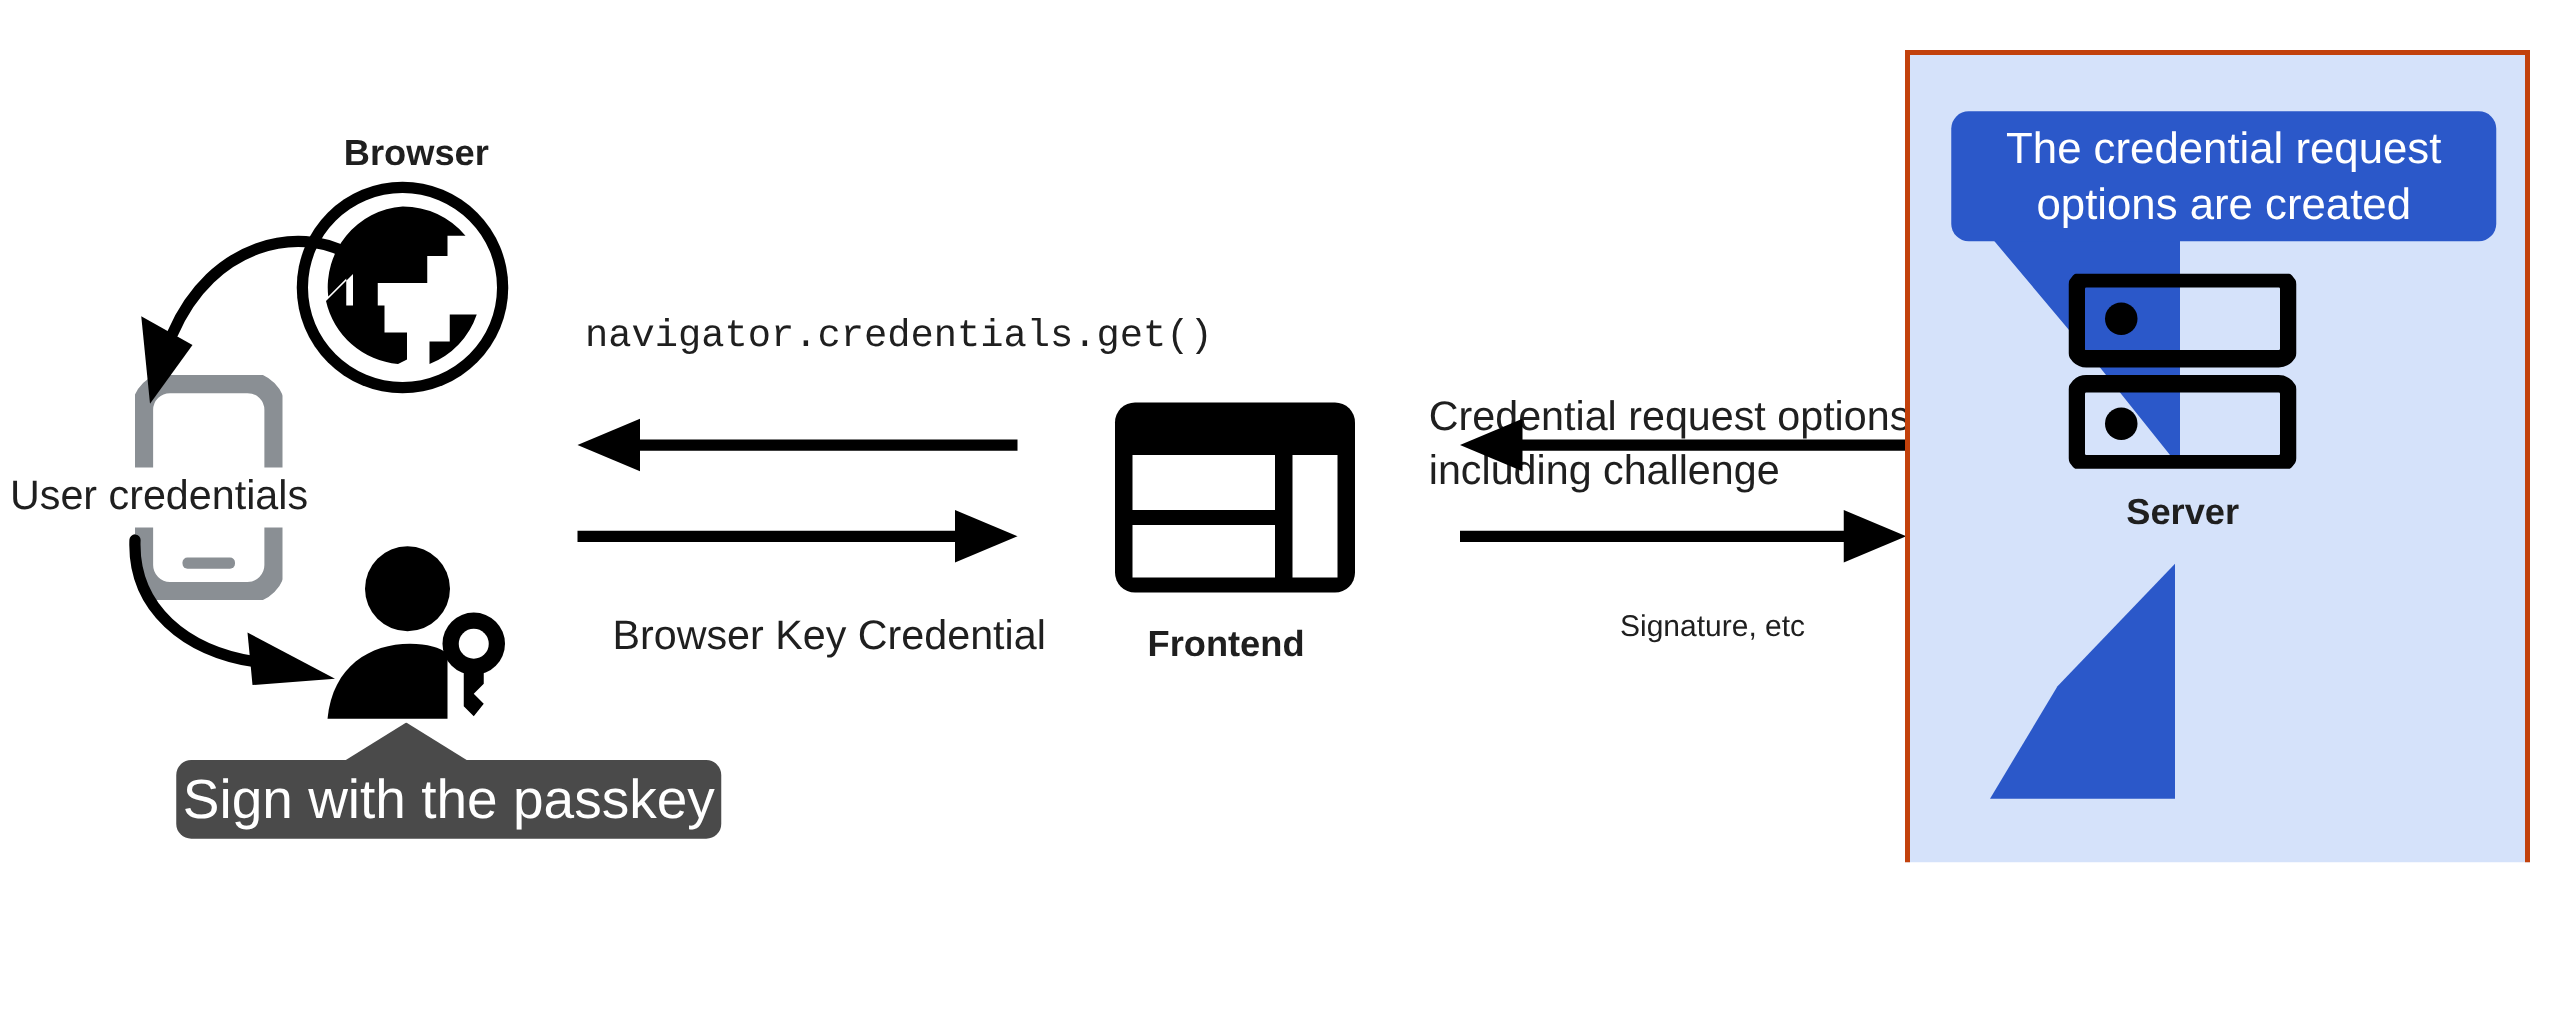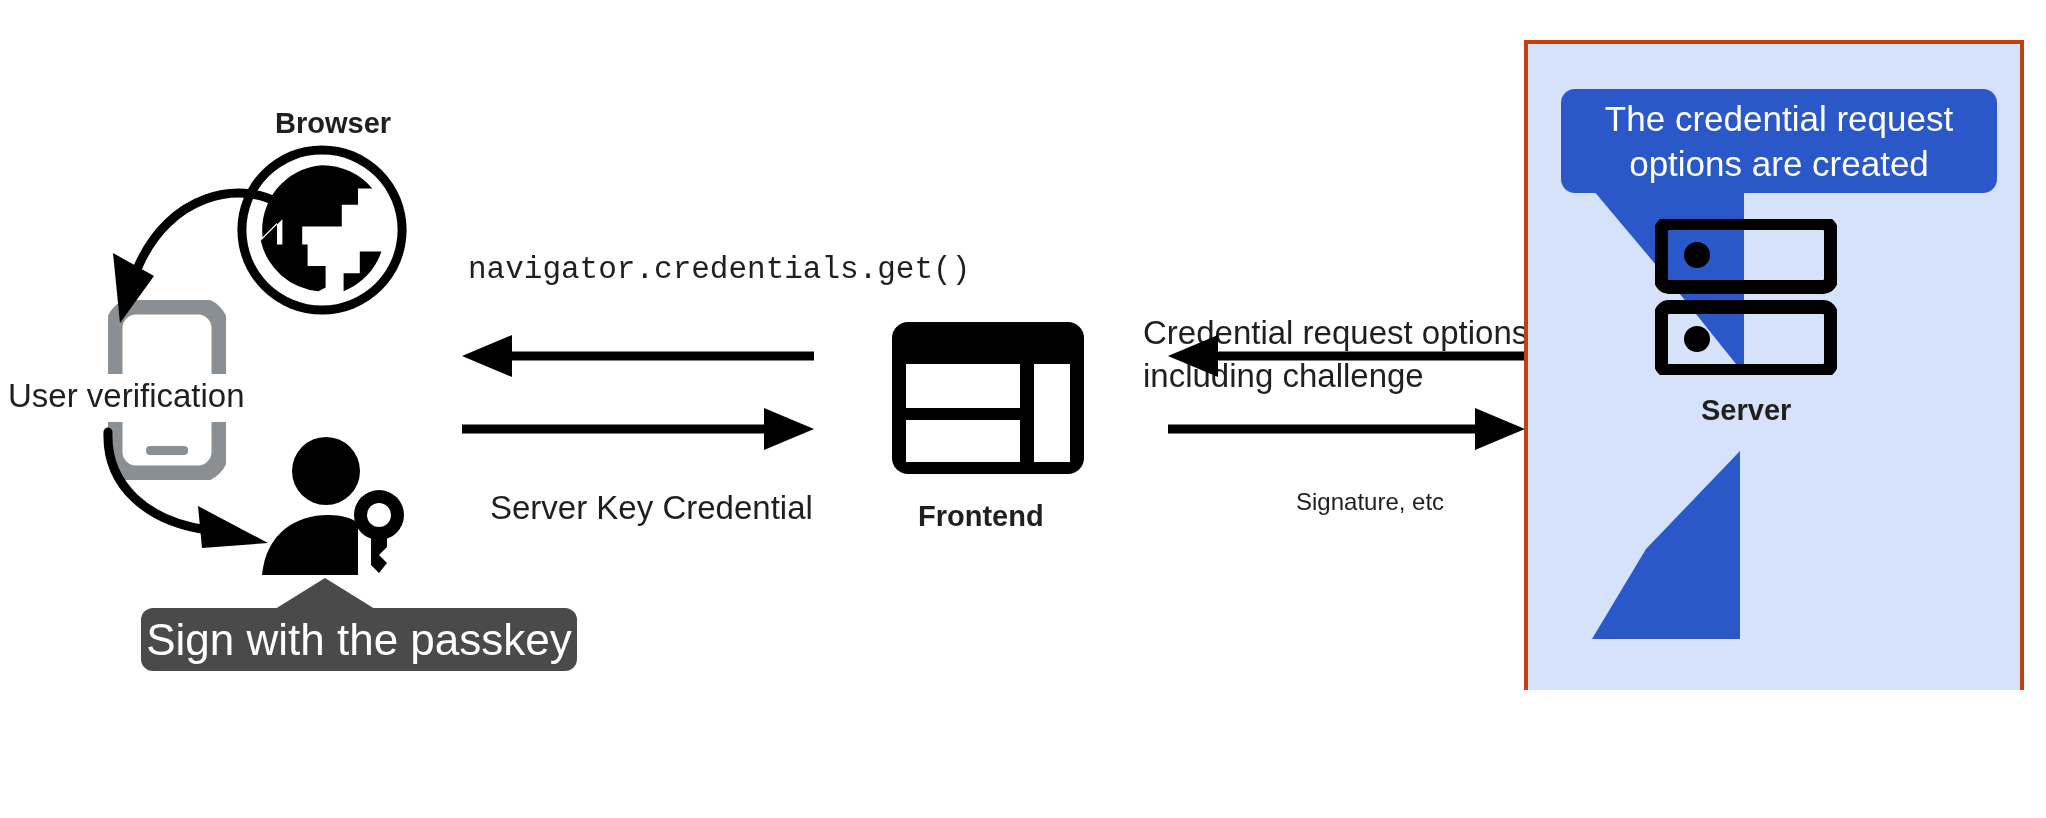--- a/index.html
+++ b/index.html
@@ -96,21 +96,21 @@
 
   <div class="abs" style="left:108px; top:300px; width:118px; height:180px;">
     <svg width="118" height="180" viewBox="0 0 118 180">
       <rect x="6" y="6" width="106" height="168" rx="22" ry="22" fill="none" stroke="#8a8f94" stroke-width="17"></rect>
       <rect x="38" y="146" width="42" height="9" rx="4" fill="#8a8f94"></rect>
     </svg>
   </div>
 
   <div class="abs" style="left:0px; top:374px; width:255px; height:48px; background:#ffffff;"></div>
 
-  <div class="abs label" style="left:8px; top:375px; font-size:33px;">User verification</div>
+  <div class="abs label" style="left:8px; top:375px; font-size:33px;">User credentials</div>
 
   <div class="abs" style="left:90px; top:175px; width:200px; height:160px;">
     <svg class="arrow-svg" width="200" height="160" viewBox="0 0 200 160">
       <path d="M188 28 C 150 6, 80 18, 48 92" fill="none" stroke="#000" stroke-width="9" stroke-linecap="round"></path>
       <path d="M30 148 L23 78 L64 101 Z" fill="#000"></path>
     </svg>
   </div>
 
   <div class="abs" style="left:100px; top:430px; width:200px; height:130px;">
     <svg class="arrow-svg" width="200" height="130" viewBox="0 0 200 130">
@@ -145,21 +145,21 @@
     </svg>
   </div>
 
   <div class="abs" style="left:462px; top:405px; width:352px; height:48px;">
     <svg class="arrow-svg" width="352" height="48" viewBox="0 0 352 48">
       <line x1="0" y1="24" x2="310" y2="24" stroke="#000" stroke-width="9"></line>
       <path d="M352 24 L302 3 L302 45 Z" fill="#000"></path>
     </svg>
   </div>
 
-  <div class="abs label" style="left:490px; top:487px; font-size:33px;">Server Key Credential</div>
+  <div class="abs label" style="left:490px; top:487px; font-size:33px;">Browser Key Credential</div>
 
   <div class="abs" style="left:890px; top:320px; width:196px; height:156px;">
     <svg width="196" height="156" viewBox="0 0 196 156">
       <rect x="2" y="2" width="192" height="152" rx="16" ry="16" fill="#000"></rect>
       <rect x="16" y="44" width="114" height="44" fill="#fff"></rect>
       <rect x="16" y="100" width="114" height="42" fill="#fff"></rect>
       <rect x="144" y="44" width="36" height="98" fill="#fff"></rect>
     </svg>
   </div>
   <div class="abs label label-bold" style="left:918px; top:498px; font-size:29px;">Frontend</div>

